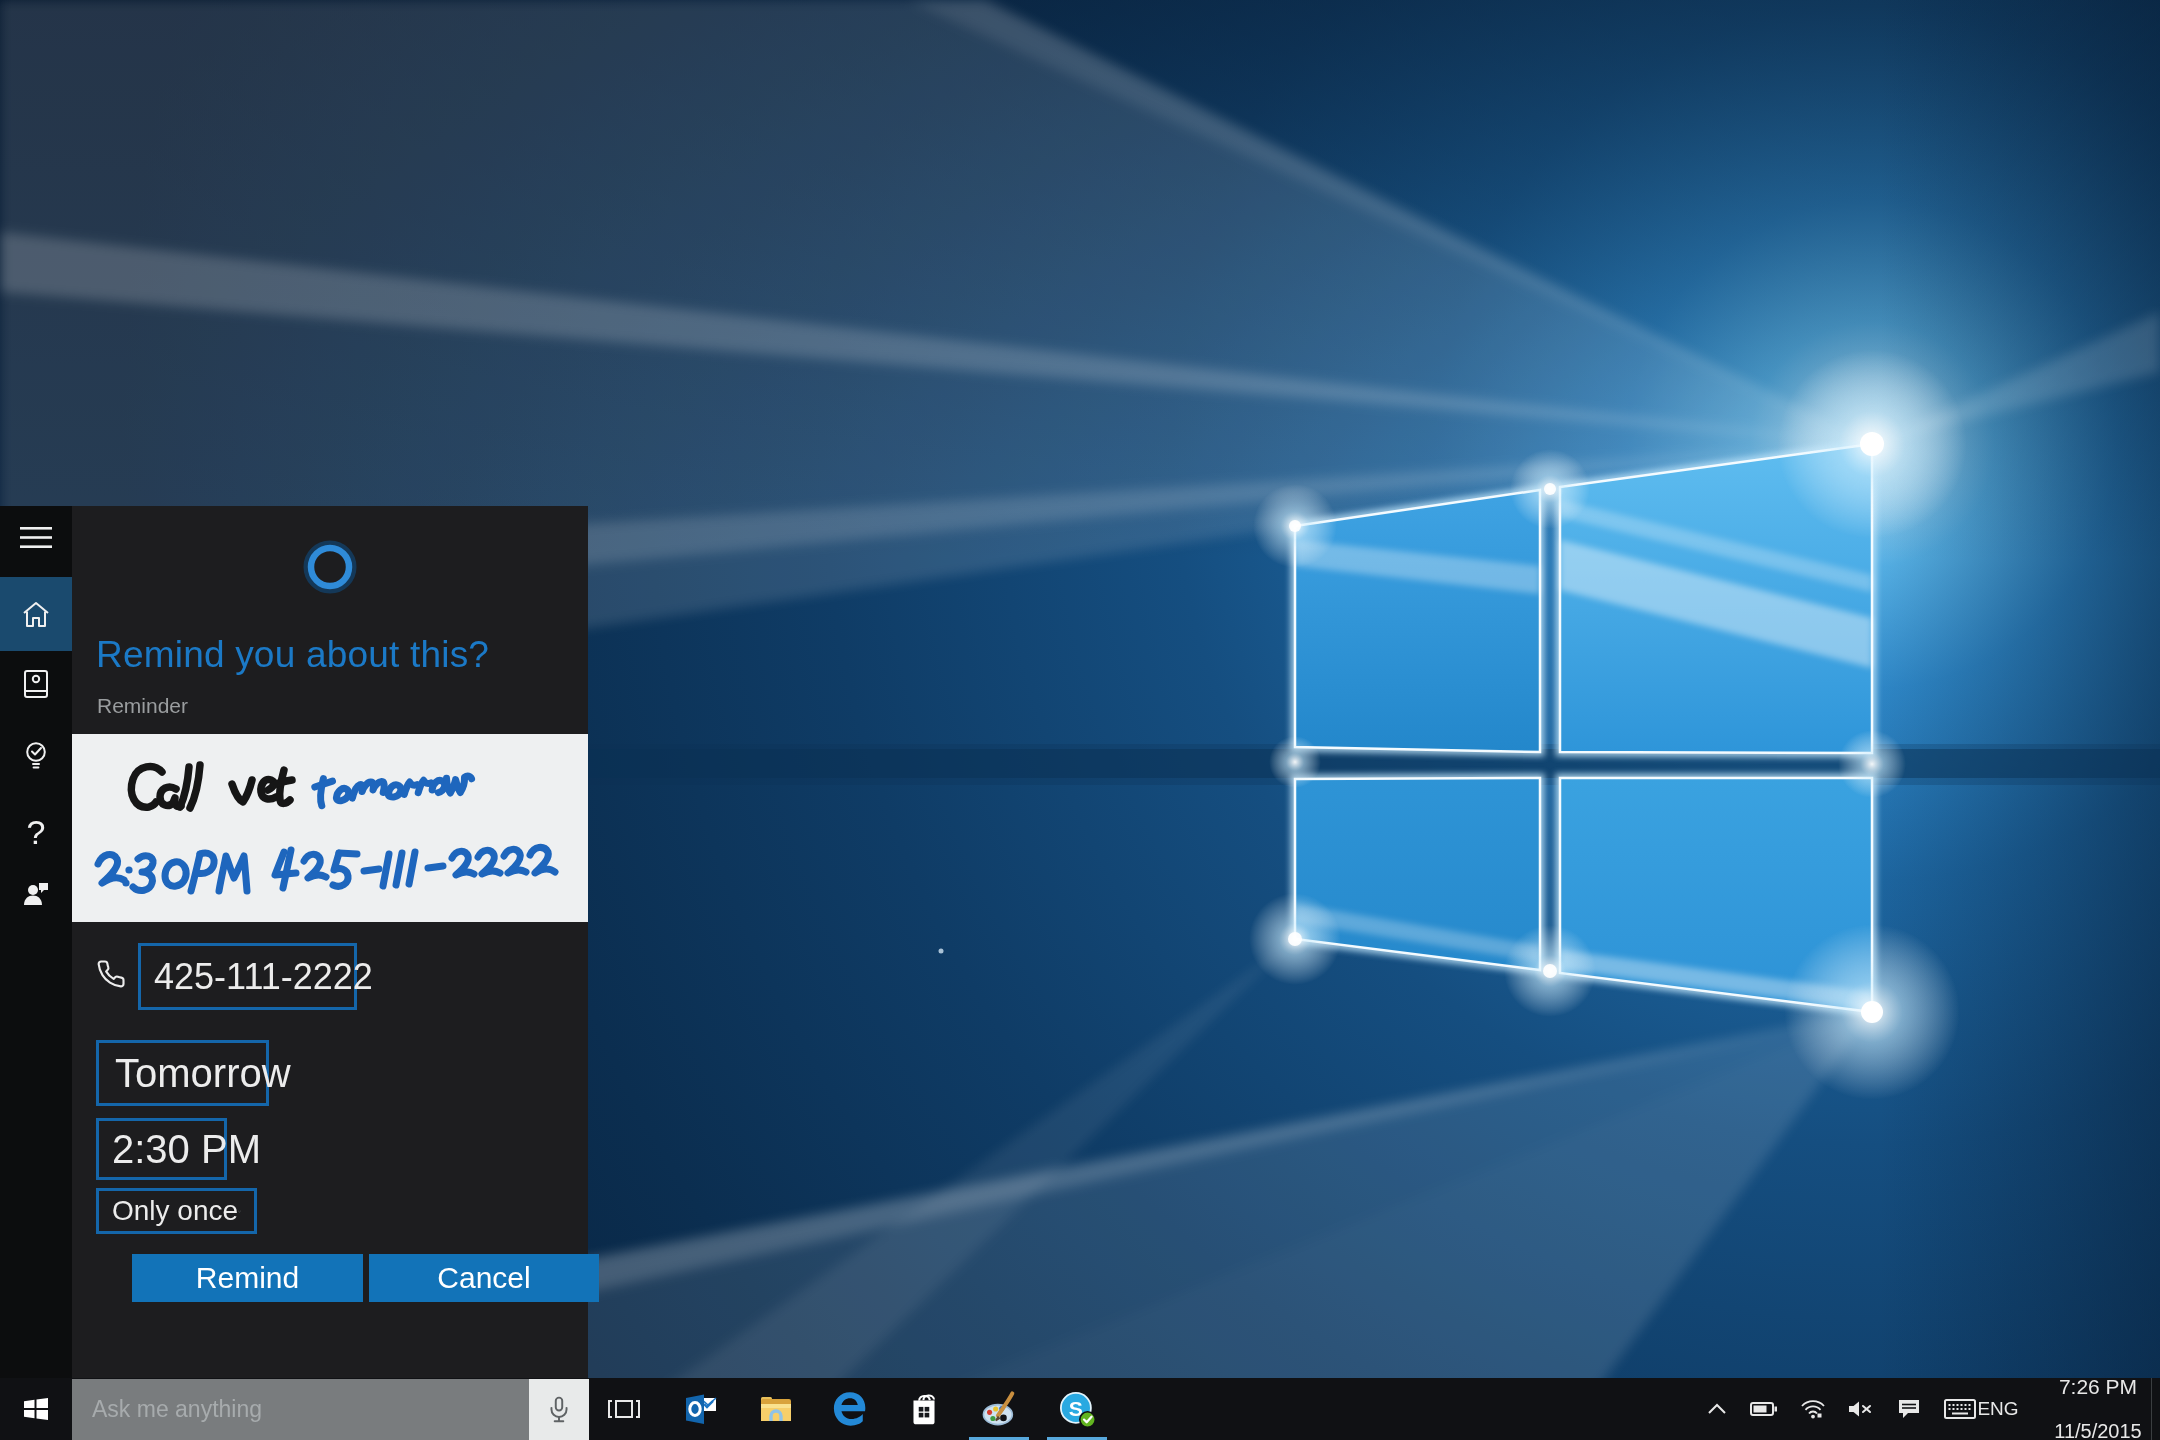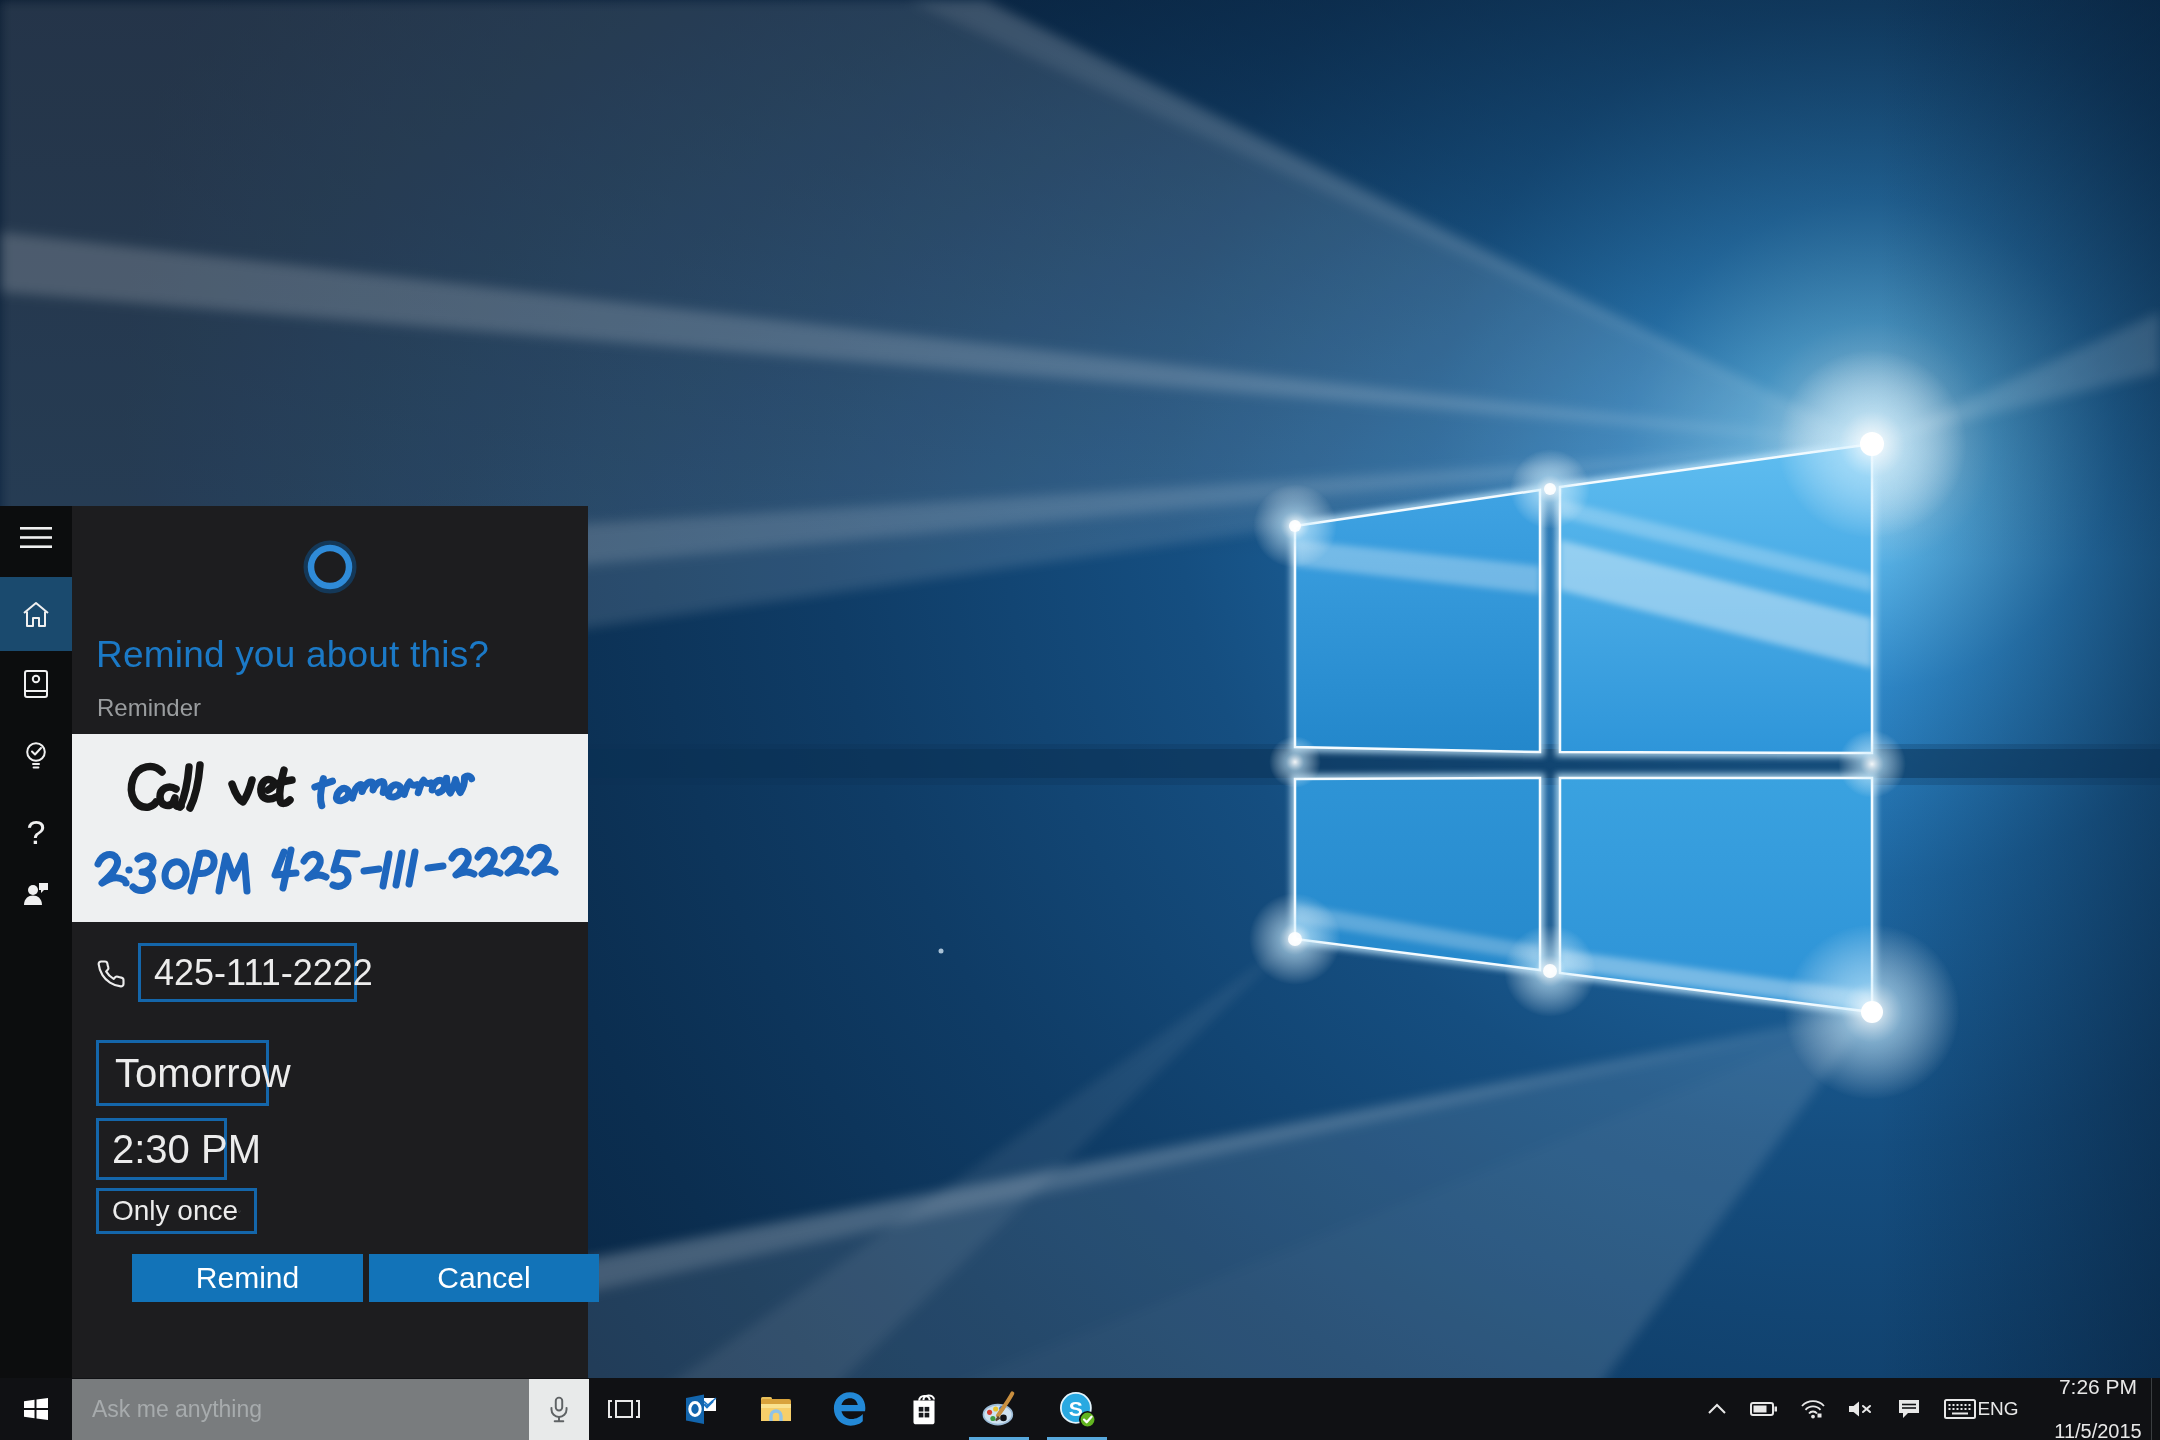--- a/index.html
+++ b/index.html
@@ -14,24 +14,24 @@
   .siderail{position:absolute;left:0;top:506px;width:72px;height:872px;background:#0c0d0e;}
   .rail-btn{position:absolute;left:0;width:72px;height:64px;display:flex;align-items:center;justify-content:center;cursor:pointer;}
   .rail-btn.selected{background:#1a4a6e;}
   .rail-btn svg{display:block;}
   .help-glyph{font-size:34px;font-weight:300;color:#f0f0f0;line-height:1;}
 
   
   .panel{position:absolute;left:72px;top:506px;width:516px;height:872px;background:#1d1d1f;color:#e9e9e9;}
   .orb{position:absolute;left:228px;top:31px;}
   .panel-title{position:absolute;left:24px;top:128px;font-size:37px;font-weight:300;color:#1b79c6;letter-spacing:.2px;}
-  .panel-sub{position:absolute;left:25px;top:188px;font-size:24px;color:#9a9d9f;}
+  .panel-sub{position:absolute;left:25px;top:188px;font-size:21px;color:#9a9d9f;}
   .ink-card{position:absolute;left:0;top:228px;width:516px;height:188px;background:#eef0f1;}
   .field{position:absolute;border:3px solid #1466aa;color:#ececec;display:flex;align-items:center;padding:0 13px;cursor:pointer;white-space:nowrap;}
-  .f-phone{left:66px;top:437px;width:219px;height:59px;font-size:36px;font-weight:300;}
+  .f-phone{left:66px;top:437px;width:219px;height:67px;font-size:36px;font-weight:300;}
   .f-date{left:24px;top:534px;width:173px;height:66px;font-size:40px;font-weight:300;padding-left:16px;}
   .f-time{left:24px;top:612px;width:131px;height:62px;font-size:40px;font-weight:400;}
   .f-once{left:24px;top:682px;width:161px;height:46px;font-size:28px;font-weight:300;justify-content:flex-start;}
   .phone-ic{position:absolute;left:24px;top:453px;}
   .btn{position:absolute;top:748px;height:48px;background:#1273b8;color:#fff;font-size:30px;font-weight:300;
        display:flex;align-items:center;justify-content:center;cursor:pointer;border:none;margin-left:36px;}
   .btn-remind{left:24px;width:231px;}
   .btn-cancel{left:261px;width:230px;}
 
   

